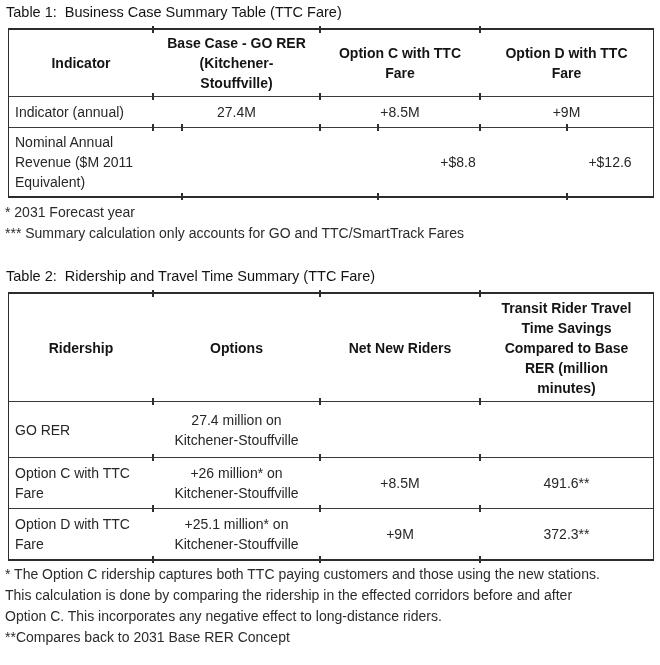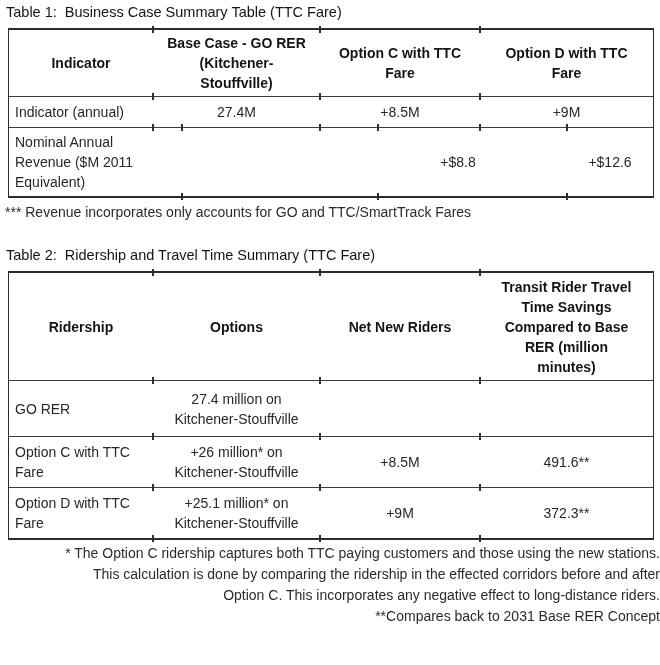--- a/index.html
+++ b/index.html
@@ -64,21 +64,21 @@
   .t1-r0   { min-height: 30px; }
   .t1-r1   { min-height: 68px; gap: 29px; }
   .t2-hdr  { min-height: 107px; }
   .t2-r0   { min-height: 55px; }
   .t2-r1   { min-height: 50px; }
   .t2-r2   { min-height: 50px; }
 
   .fnotes { margin: 4px 0 0 5px; font-size: 14px; line-height: 21px; color: #2b2b2b; }
   .fnotes .fn-line { white-space: pre; }
   .fnotes2 { margin: 3px 0 0 5px; font-size: 14px; line-height: 21px; color: #2b2b2b; }
-  .fnotes2 .fn-block { white-space: pre-line; text-align: right; }
+  .fnotes2 .fn-block { white-space: pre-line; }
 </style>
 </head>
 <body>
 
 <div class="page">
 
   <div class="doc-title">Table 1:  Business Case Summary Table (TTC Fare)</div>
 
   <div class="tbl">
     <div class="row hdr t1-hdr">
@@ -101,21 +101,22 @@
       <div class="c left">Nominal Annual
 Revenue ($M 2011
 Equivalent)</div>
       <div class="c"></div>
       <div class="c">+$8.8</div>
       <div class="c">+$12.6</div>
     </div>
   </div>
 
   <div class="fnotes">
-    <div class="fn-line">*** Revenue incorporates only accounts for GO and TTC/SmartTrack Fares</div>
+    <div class="fn-line">* 2031 Forecast year</div>
+    <div class="fn-line">*** Summary calculation only accounts for GO and TTC/SmartTrack Fares</div>
   </div>
 
   <div class="doc-title second">Table 2:  Ridership and Travel Time Summary (TTC Fare)</div>
 
   <div class="tbl">
     <div class="row hdr t2-hdr">
       <div class="c">Ridership</div>
       <div class="c">Options</div>
       <div class="c">Net New Riders</div>
       <div class="c">Transit Rider Travel

